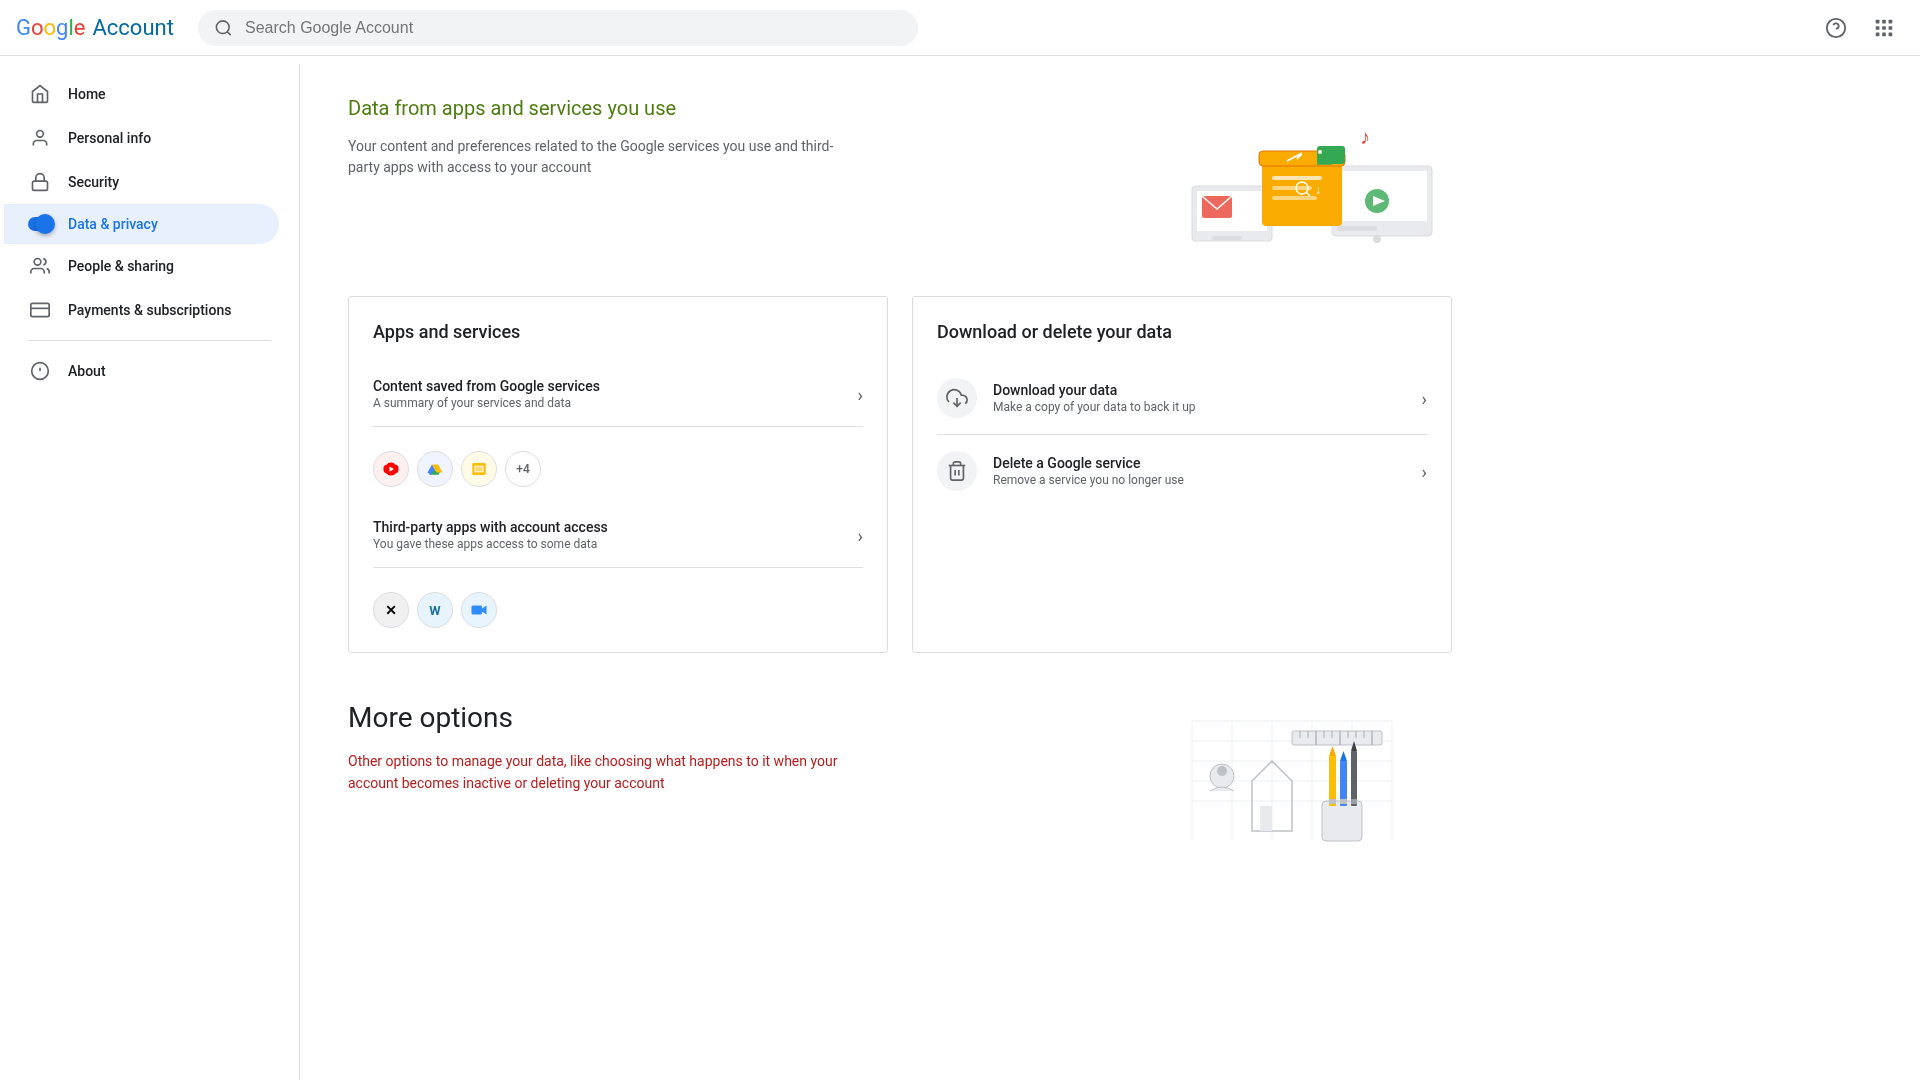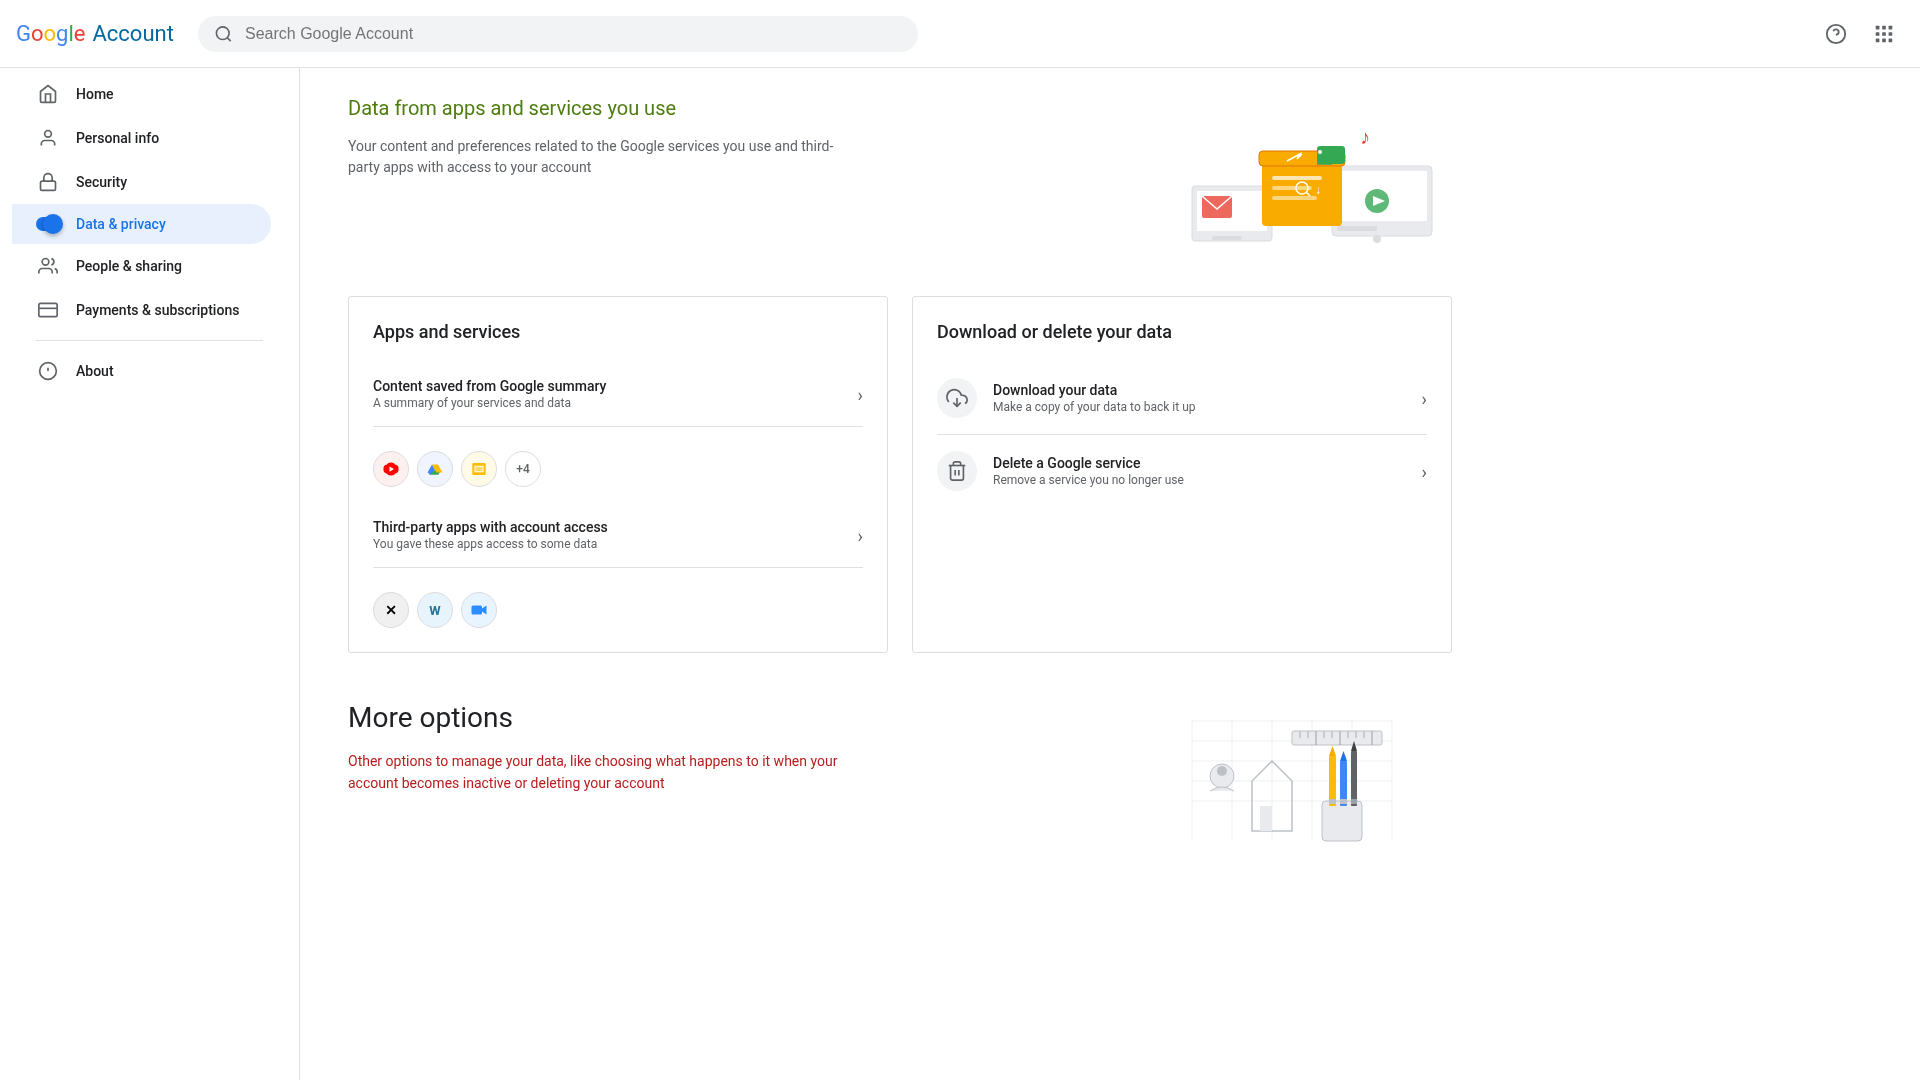--- a/index.html
+++ b/index.html
@@ -4,21 +4,21 @@
   <style>
     * { margin: 0; padding: 0; box-sizing: border-box; }
     body { font-family: 'Google Sans', Roboto, Arial, sans-serif; background: #fff; color: #202124; font-size: 14px; }
 
     
     .header {
       display: flex;
       align-items: center;
       padding: 8px 16px;
       border-bottom: 1px solid #e0e0e0;
-      height: 68px;
+      height: 56px;
       position: fixed;
       top: 0; left: 0; right: 0;
       background: #fff;
       z-index: 100;
     }
     .header-logo {
       display: flex;
       align-items: center;
       gap: 4px;
       font-size: 22px;
@@ -77,21 +77,21 @@
     
     .layout {
       display: flex;
       margin-top: 64px;
     }
 
     
     .sidebar {
       width: 300px;
       min-height: calc(100vh - 64px);
-      padding: 8px 12px;
+      padding: 8px 4px;
       flex-shrink: 0;
       border-right: 1px solid #e0e0e0;
     }
     .nav-item {
       display: flex;
       align-items: center;
       padding: 12px 24px;
       cursor: pointer;
       border-radius: 0 24px 24px 0;
       margin-right: 16px;
@@ -447,21 +447,21 @@
     </div>
 
     <div class="cards-row">
 
       <div class="card">
         <div class="card-title">Apps and services</div>
 
         <div>
           <a class="card-item" href="#">
             <div class="card-item-content">
-              <div class="card-item-title">Content saved from Google summary</div>
+              <div class="card-item-title">Content saved from Google services</div>
               <div class="card-item-desc">A summary of your services and data</div>
             </div>
             <span class="card-item-arrow">›</span>
           </a>
           <div class="service-icons">
             <div class="service-icon youtube-icon" title="YouTube" style="background:#fff0f0;">
               <svg width="18" height="18" viewBox="0 0 24 24" fill="#FF0000">
                 <path d="M19.59 6.69a4.83 4.83 0 0 1-3.77-2.7A12.94 12.94 0 0 0 12 3.5a12.94 12.94 0 0 0-3.82.49 4.83 4.83 0 0 1-3.77 2.7A4.78 4.78 0 0 0 2 10v4a4.78 4.78 0 0 0 2.41 3.31 4.83 4.83 0 0 1 3.77 2.7A12.94 12.94 0 0 0 12 20.5a12.94 12.94 0 0 0 3.82-.49 4.83 4.83 0 0 1 3.77-2.7A4.78 4.78 0 0 0 22 14v-4a4.78 4.78 0 0 0-2.41-3.31z"></path>
                 <polygon points="10,8.5 16,12 10,15.5" fill="#fff"></polygon>
               </svg>

